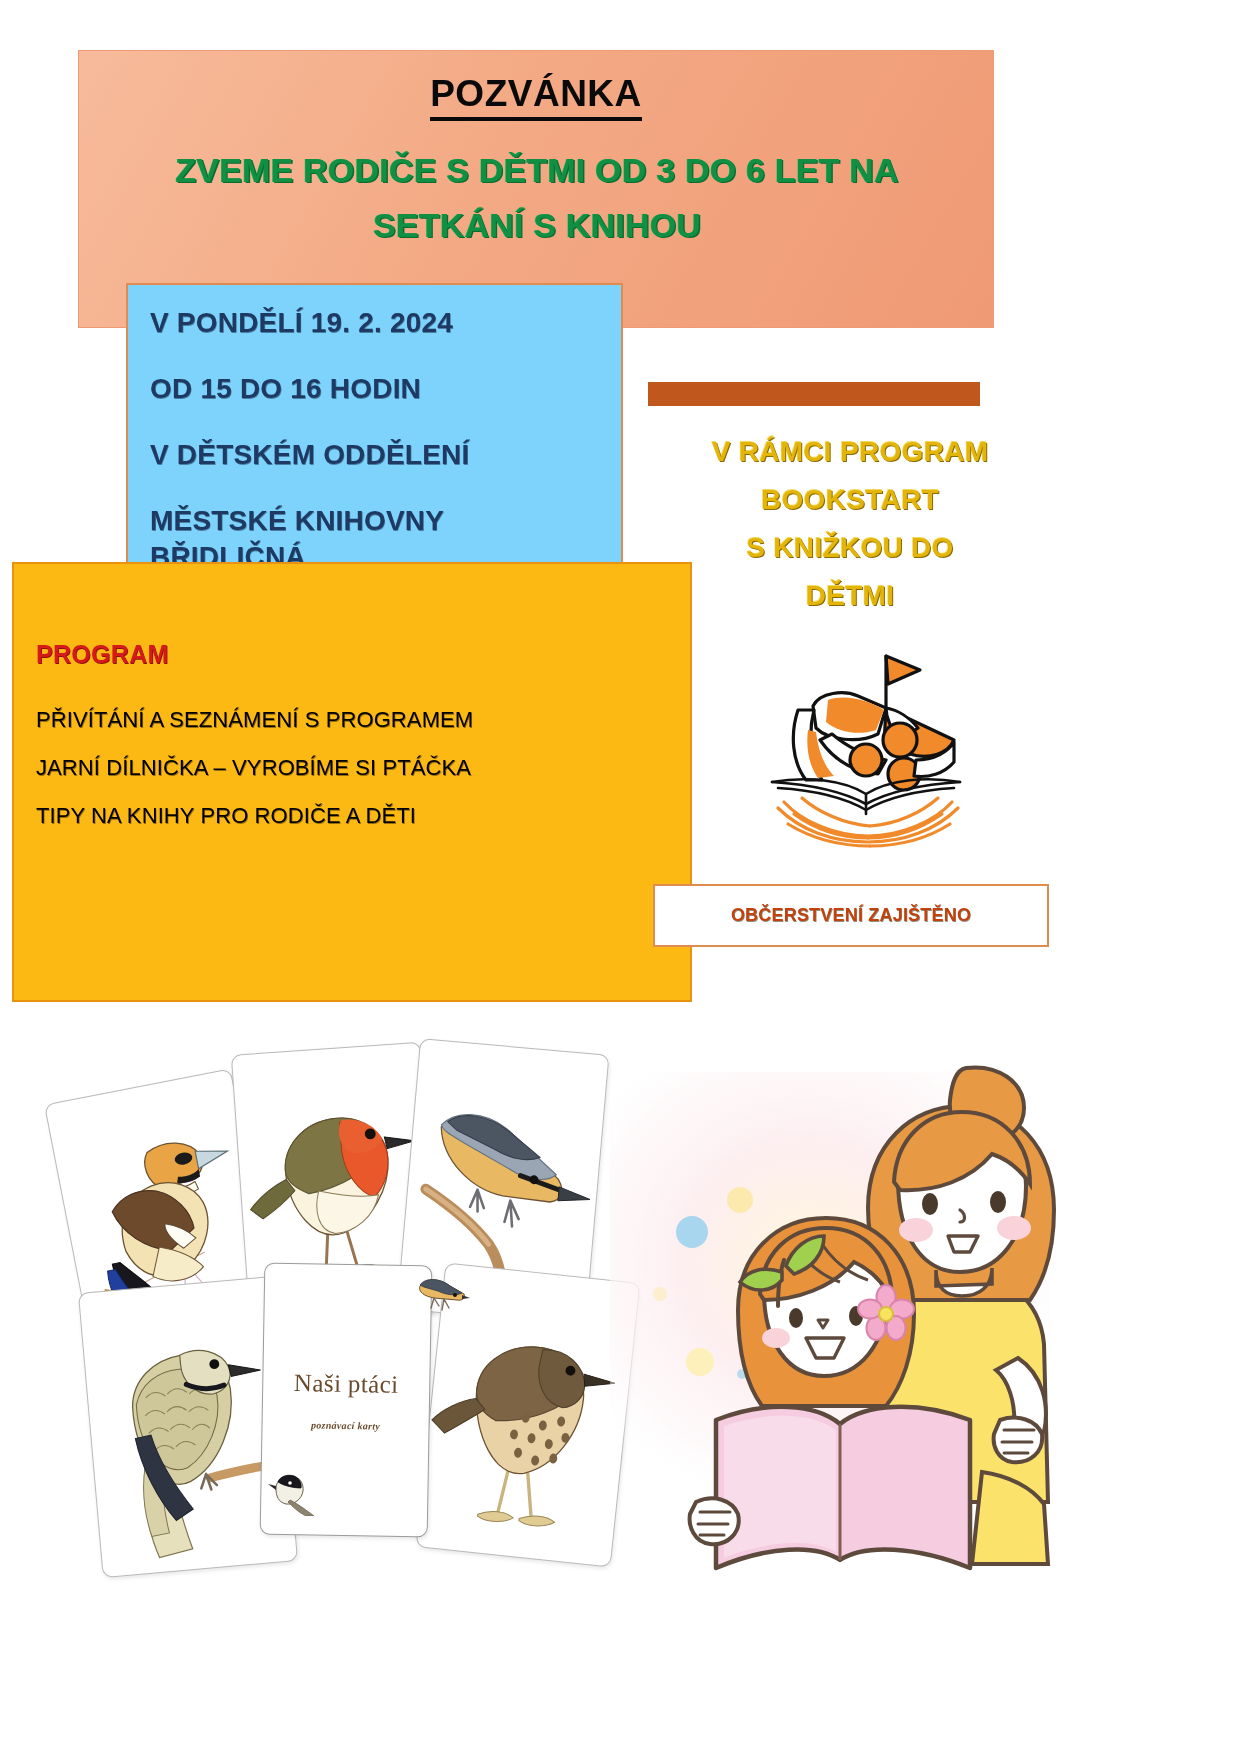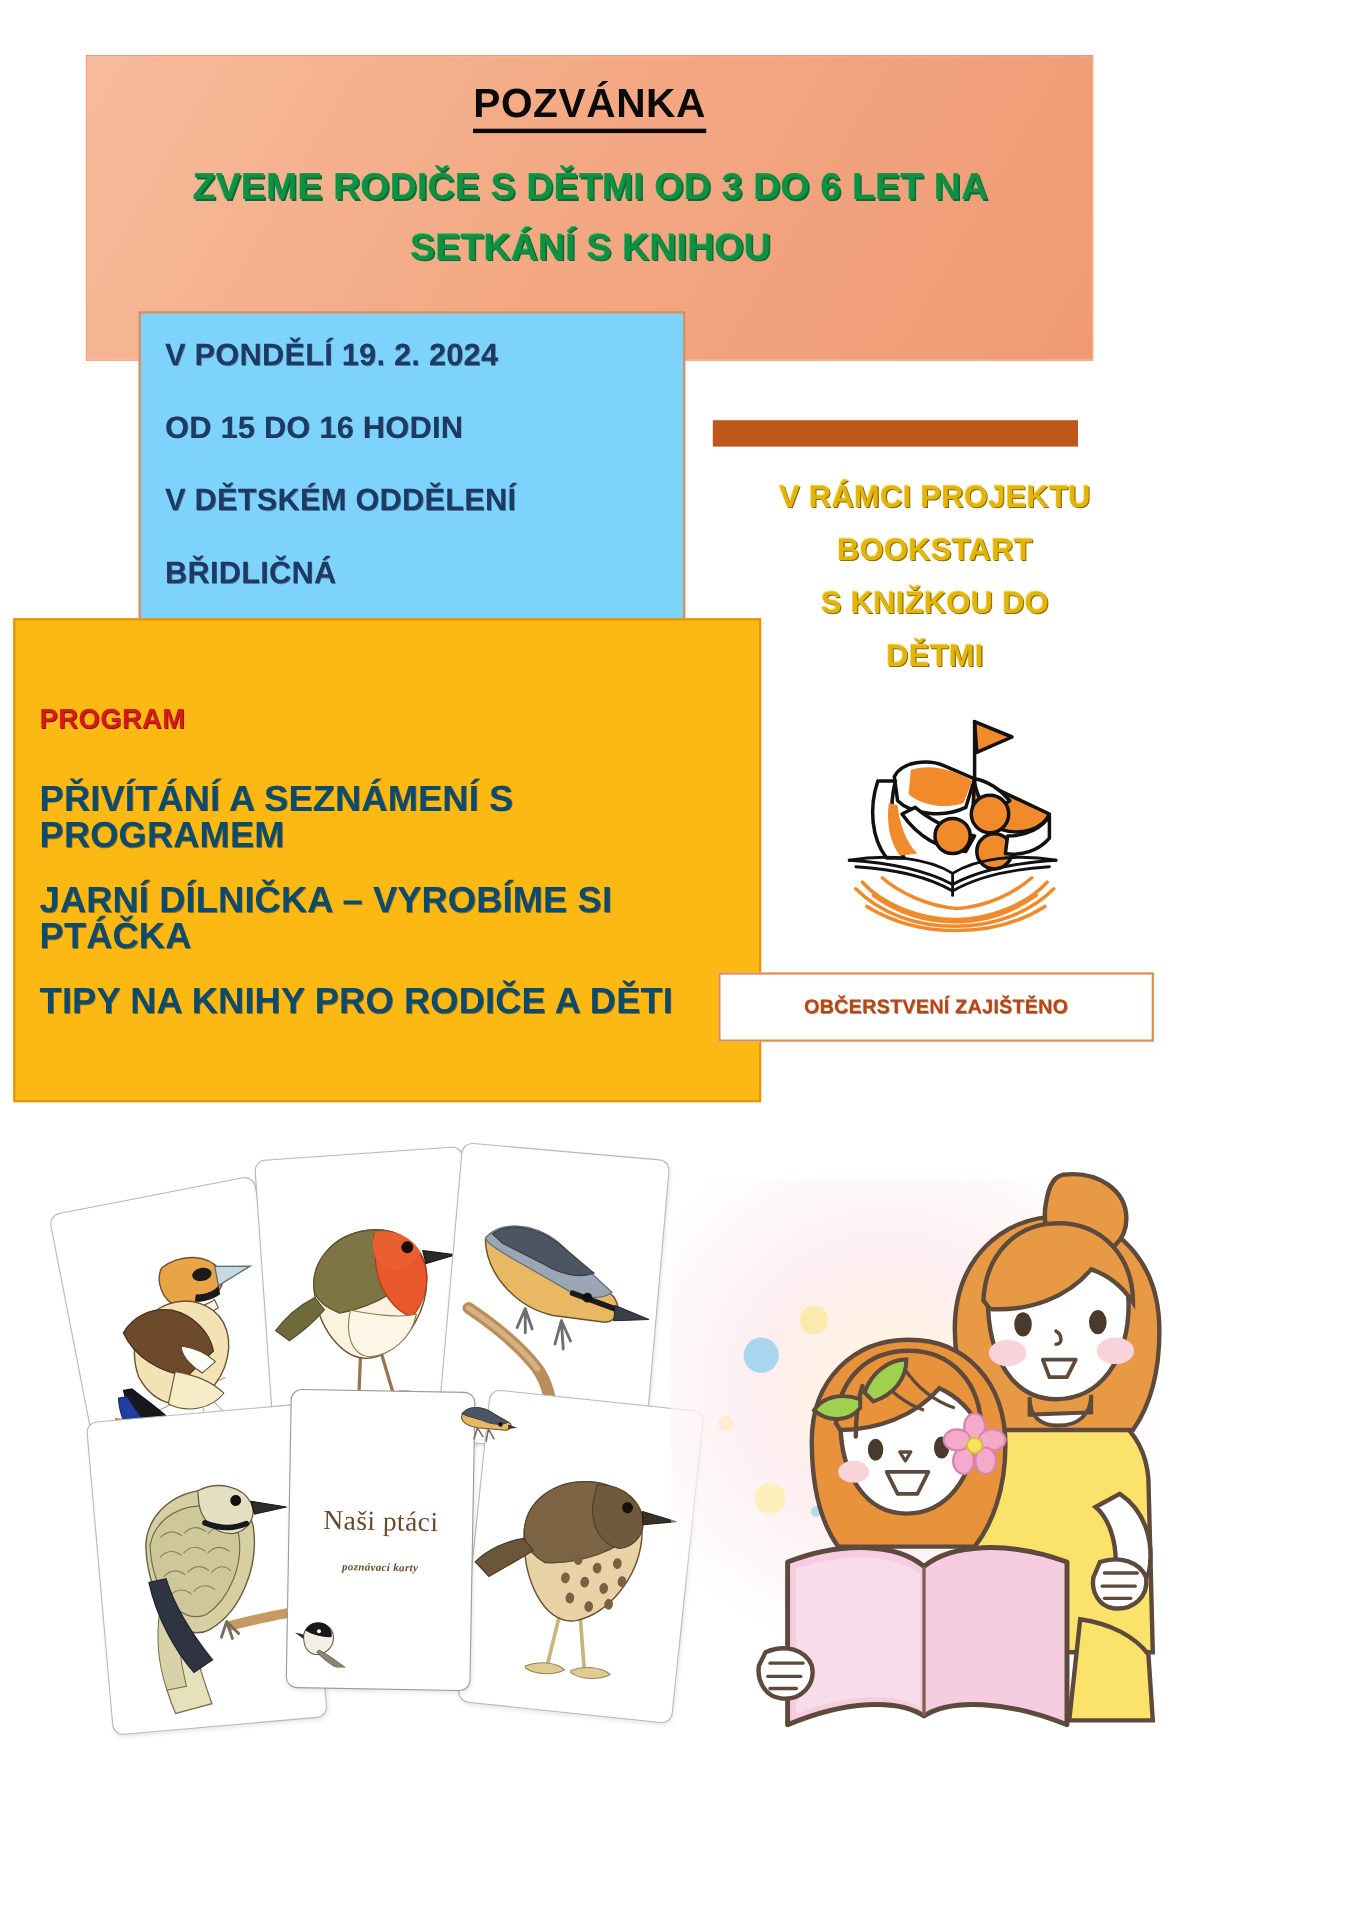--- a/index.html
+++ b/index.html
@@ -56,21 +56,21 @@
     position: absolute; left: 12px; top: 562px; width: 680px; height: 440px;
     background: #fcb813; border: 2px solid #e8930f;
     padding: 76px 0 0 22px;
   }
   .program-title {
     font-size: 25px; font-weight: bold; color: #d51a1a;
     text-shadow: .7px .7px 0 #8d0e0e;
     margin-bottom: 40px; letter-spacing: .3px;
   }
   .program-box .item {
-    font-size: 33px; font-weight: bold; color: #0c4a6e;
+    font-size: 22px; font-weight: normal; color: #000000;
     line-height: 1.0; margin-bottom: 26px;
     text-shadow: .7px .7px 0 rgba(70,44,8,.55);
     letter-spacing: .1px;
   }
 
   
   .brown-bar {
     position: absolute; left: 648px; top: 382px; width: 332px; height: 24px;
     background: #c0571d;
   }
@@ -155,34 +155,35 @@
     <div class="headline">
       <div>ZVEME RODIČE S DĚTMI OD 3 DO 6 LET NA</div>
       <div>SETKÁNÍ S KNIHOU</div>
     </div>
   </div>
 
   <div class="details-box">
     <div class="line">V PONDĚLÍ 19. 2. 2024</div>
     <div class="line">OD 15 DO 16 HODIN</div>
     <div class="line">V DĚTSKÉM ODDĚLENÍ</div>
+    <div class="line tight">MĚSTSKÉ KNIHOVNY</div>
     <div class="line">BŘIDLIČNÁ</div>
   </div>
 
   <div class="program-box">
     <div class="program-title">PROGRAM</div>
     <div class="item">PŘIVÍTÁNÍ A SEZNÁMENÍ S PROGRAMEM</div>
     <div class="item">JARNÍ DÍLNIČKA – VYROBÍME SI PTÁČKA</div>
     <div class="item">TIPY NA KNIHY PRO RODIČE A DĚTI</div>
   </div>
 
   <div class="brown-bar"></div>
 
   <div class="project-text">
-    <div>V RÁMCI PROJEKTU</div>
+    <div>V RÁMCI PROGRAM</div>
     <div>BOOKSTART</div>
     <div>S KNIŽKOU DO</div>
     <div>DĚTMI</div>
   </div>
 
   <div class="bookstart-logo">
     <svg viewBox="0 0 215 200" xmlns="http://www.w3.org/2000/svg">
       <g fill="none" stroke="#111" stroke-width="3.2" stroke-linejoin="round" stroke-linecap="round">
 
         <path d="M128 8 L162 22 L130 36 Z" fill="#f08a2a"></path>

